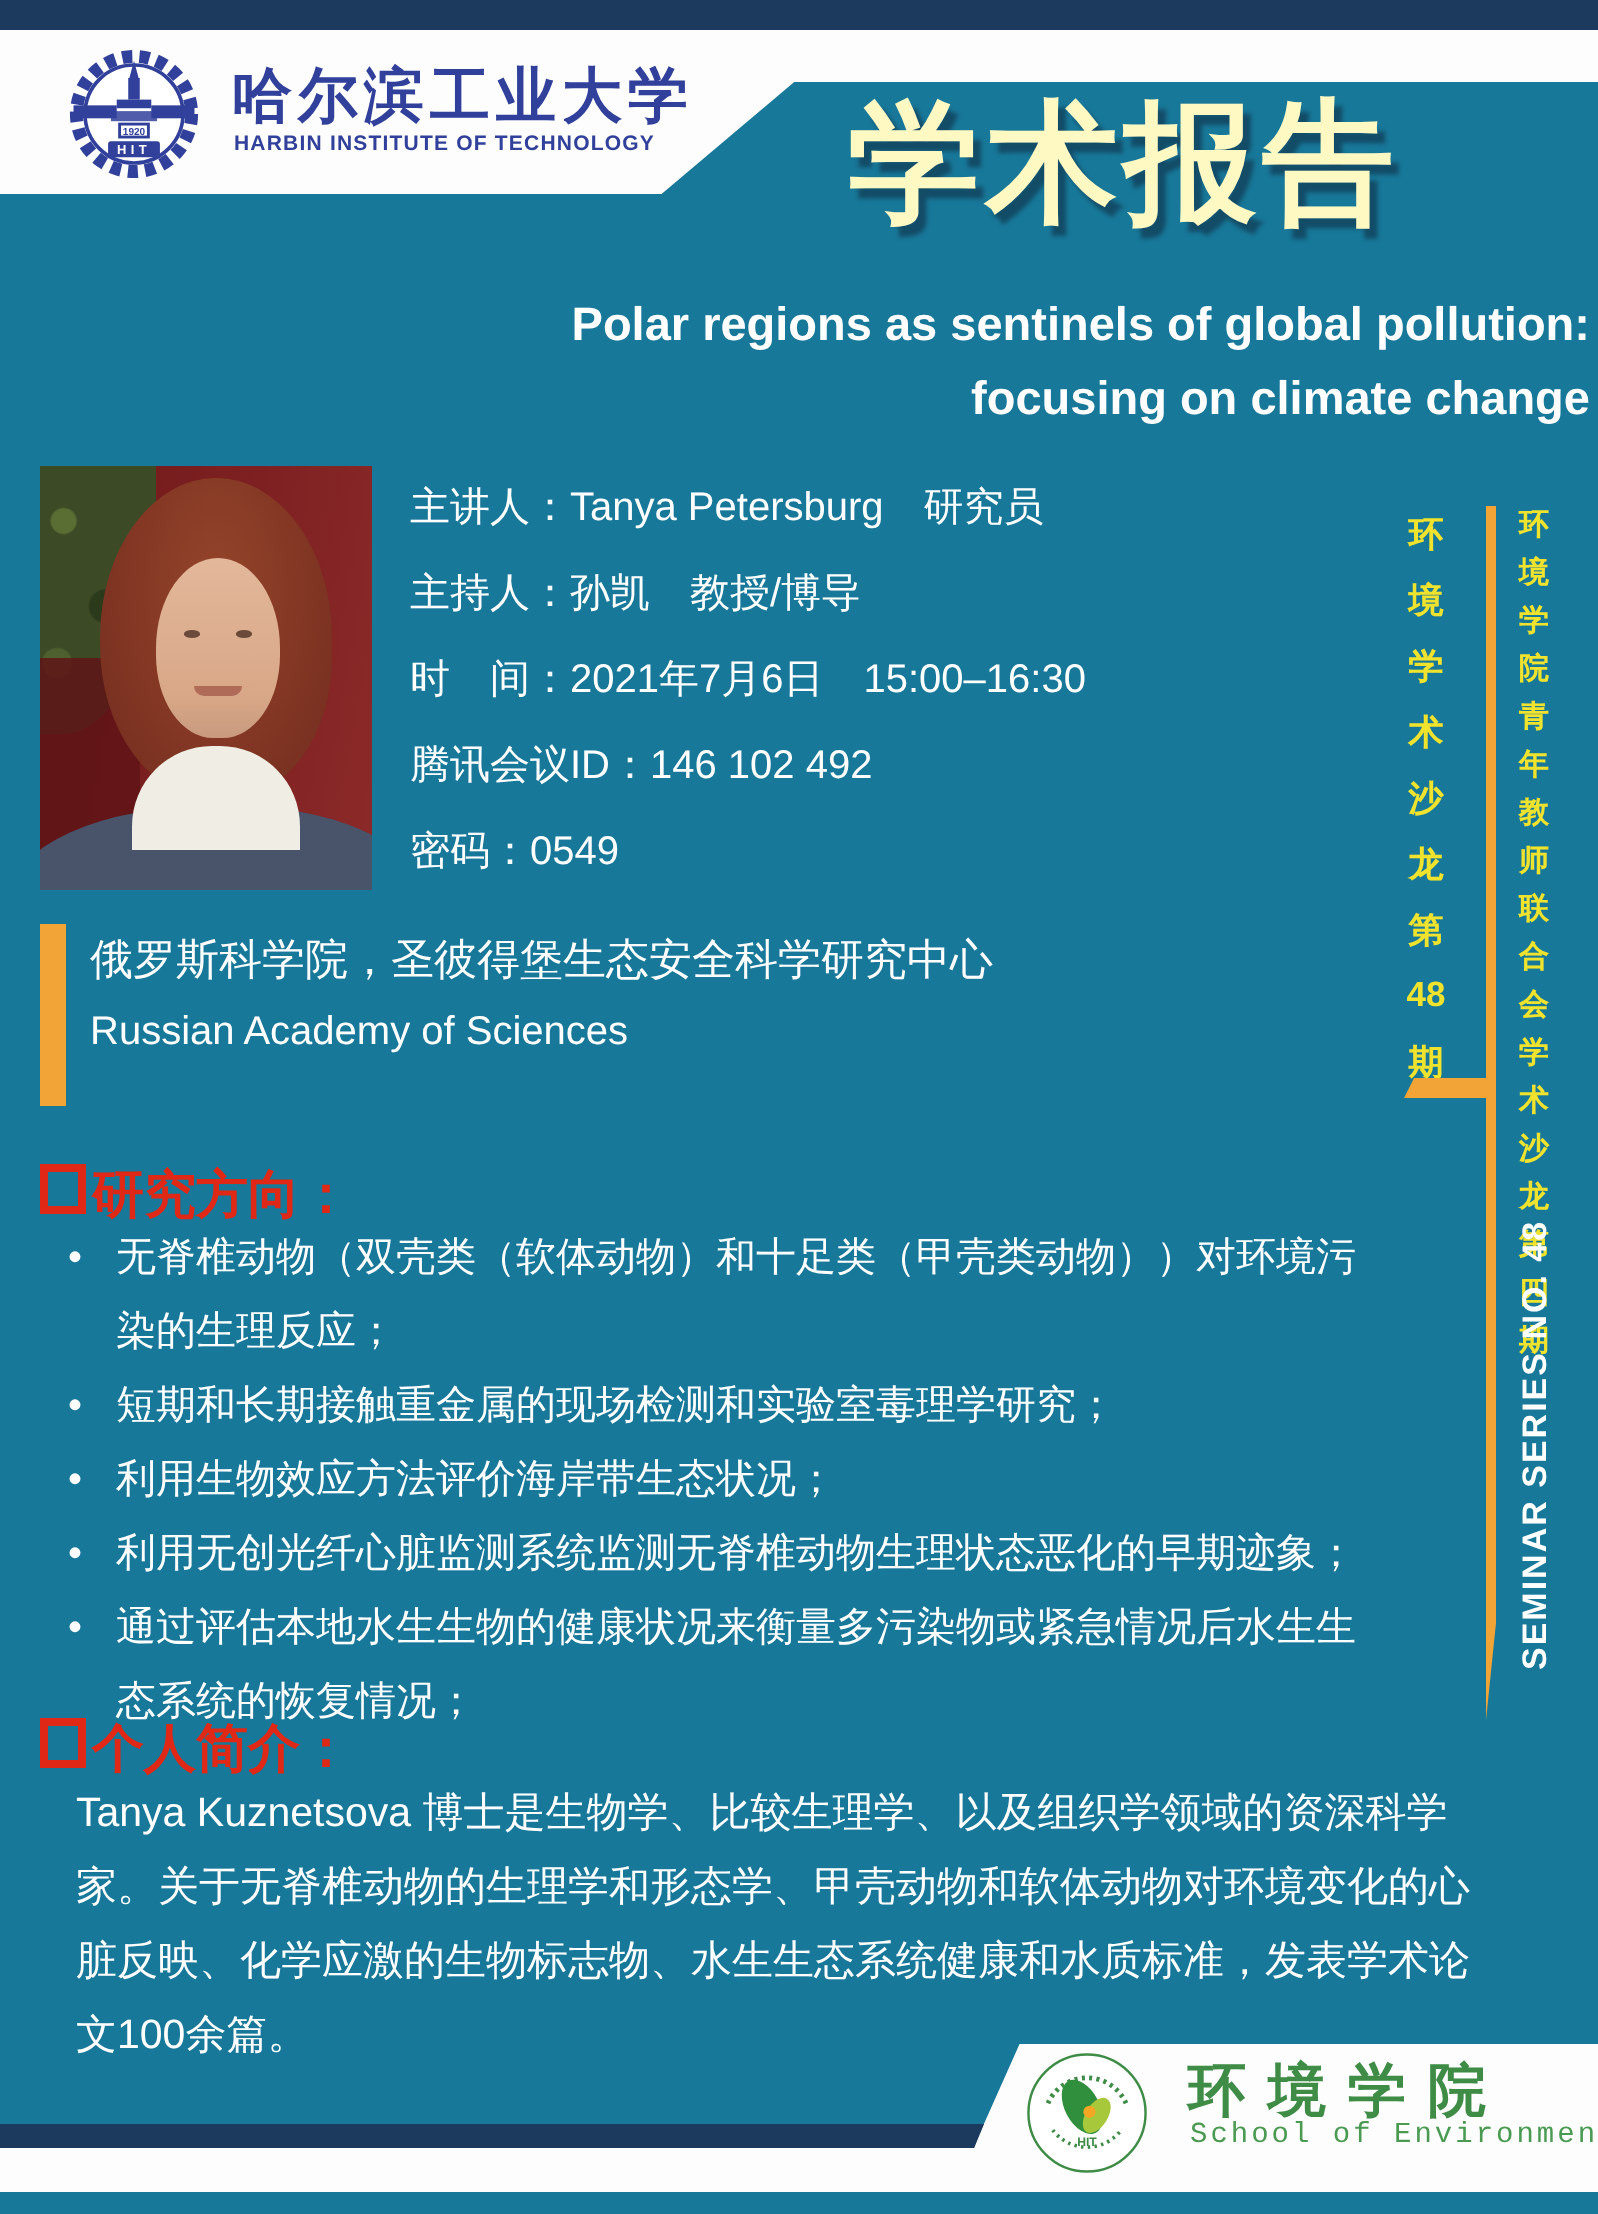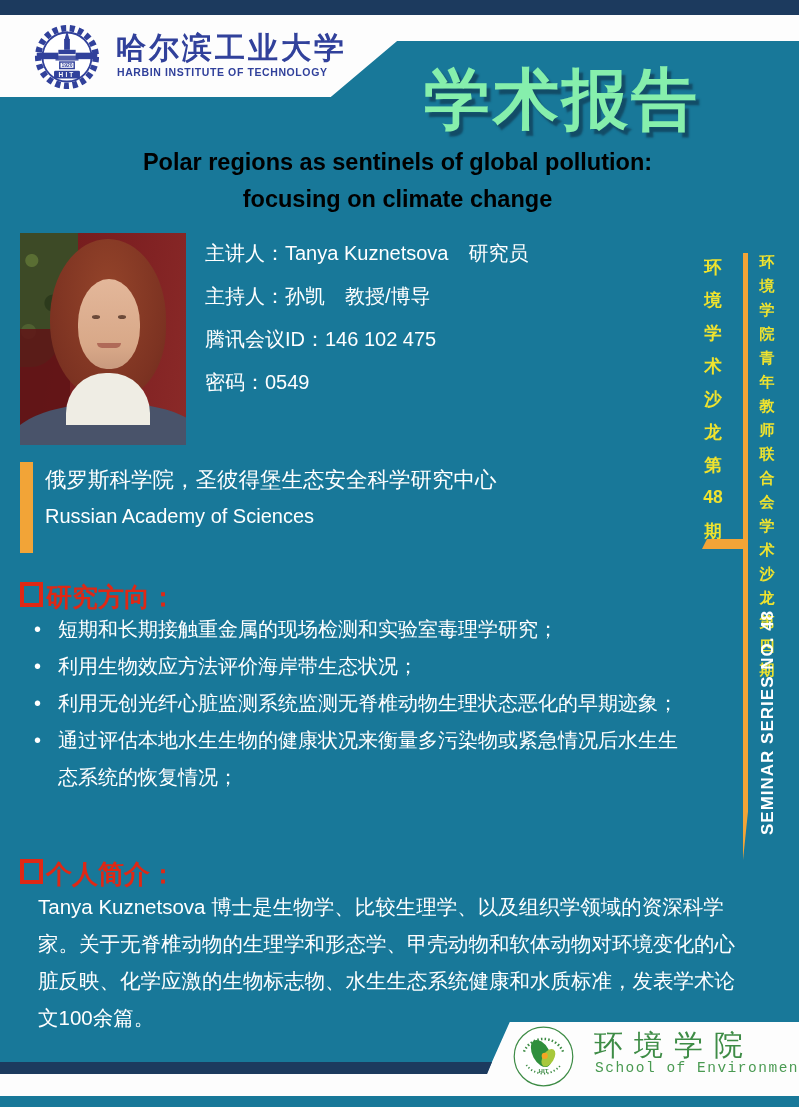--- a/index.html
+++ b/index.html
@@ -19,27 +19,27 @@
   .hit-emblem{position:absolute;left:30px;top:21px;width:74px;height:72px;}
   .univ-zh{
     position:absolute;left:116px;top:28px;font-size:30px;font-weight:bold;
     color:#31419B;letter-spacing:3px;white-space:nowrap;
   }
   .univ-en{
     position:absolute;left:117px;top:66px;font-size:10.5px;font-weight:bold;color:#31419B;
     letter-spacing:.6px;white-space:nowrap;
   }
   .banner-title{
-    position:absolute;left:424px;top:66px;font-size:66px;font-weight:900;color:#86efac;
+    position:absolute;left:424px;top:48px;font-size:66px;font-weight:900;color:#fef9c3;
     letter-spacing:3px;white-space:nowrap;line-height:1;
     text-shadow:4px 5px 2px rgba(14,40,62,.55);
   }
   
   .sem-title{
-    position:absolute;left:0;top:144px;width:795px;text-align:center;color:#000000;
+    position:absolute;left:0;top:144px;width:795px;text-align:right;color:#ffffff;
     font-size:23.5px;font-weight:bold;line-height:37px;
   }
   
   .photo{position:absolute;left:20px;top:233px;width:166px;height:212px;overflow:hidden;
     background:linear-gradient(100deg,#6F1A1A 0%,#7E2022 55%,#8B2A28 100%);}
   .ph-foliage{position:absolute;left:-8px;top:-8px;width:66px;height:142px;border-radius:0 0 70% 0;
     background-color:#3D4A26;
     background-image:radial-gradient(circle at 30% 25%,#5A6E33 0 6px,transparent 7px),
       radial-gradient(circle at 62% 55%,#2C3A1C 0 8px,transparent 9px),
       radial-gradient(circle at 25% 75%,#4F6030 0 7px,transparent 8px);}
@@ -86,21 +86,21 @@
   .orange-tick{position:absolute;left:702px;top:539px;width:42px;height:10px;background:#F2A437;
     clip-path:polygon(12% 0,100% 0,100% 100%,0 100%);}
   .seminar-en{position:absolute;left:664px;top:719px;width:210px;height:22px;text-align:center;
     color:#FFF;font-size:17px;font-weight:bold;letter-spacing:1px;transform:rotate(-90deg);white-space:nowrap;}
   
   .bottom-white{position:absolute;left:0;top:1022px;width:799px;height:74px;background:#FDFDFD;
     clip-path:polygon(63.8% 0,100% 0,100% 100%,0 100%,0 70.3%,60.9% 70.3%);}
   .bottom-navy{position:absolute;left:0;top:1062px;width:492px;height:12px;background:#1C3A5E;
     clip-path:polygon(0 0,100% 0,99% 100%,0 100%);}
   .env-logo{position:absolute;left:513px;top:1026px;width:61px;height:61px;}
-  .school-zh{position:absolute;left:594px;top:1026px;font-size:29px;font-weight:normal;color:#3E8C46;
+  .school-zh{position:absolute;left:594px;top:1026px;font-size:29px;font-weight:bold;color:#3E8C46;
     letter-spacing:11px;white-space:nowrap;}
   .school-en{position:absolute;left:595px;top:1060px;font-size:14.5px;color:#4A9A52;
     font-family:"Liberation Mono","DejaVu Sans Mono",monospace;letter-spacing:1.5px;white-space:nowrap;}
 </style>
 </head>
 <body>
 
 <div id="poster">
 
   <div class="top-navy"></div>
@@ -134,43 +134,47 @@
     <div class="ph-foliage"></div>
     <div class="ph-column"></div>
     <div class="ph-hair"></div>
     <div class="ph-face"></div>
     <div class="ph-sweater"></div>
     <div class="ph-turtleneck"></div>
   </div>
 
   <div class="details">
     <div class="detail-row">
-      <span>主讲人：</span><span>Tanya Kuznetsova　研究员</span>
+      <span>主讲人：</span><span>Tanya Petersburg　研究员</span>
     </div>
     <div class="detail-row">
       <span>主持人：</span><span>孙凯　教授/博导</span>
     </div>
     <div class="detail-row">
-      <span>腾讯会议ID：</span><span>146 102 475</span>
+      <span>时　间：</span><span>2021年7月6日　15:00–16:30</span>
+    </div>
+    <div class="detail-row">
+      <span>腾讯会议ID：</span><span>146 102 492</span>
     </div>
     <div class="detail-row">
       <span>密码：</span><span>0549</span>
     </div>
   </div>
 
   <div class="affil-bar"></div>
   <div class="affil">
     <div class="zh">俄罗斯科学院，圣彼得堡生态安全科学研究中心</div>
     <div class="en">Russian Academy of Sciences</div>
   </div>
 
   <div class="sec-head" style="top:580px;">
     <span class="sq"></span><span>研究方向：</span>
   </div>
   <ul class="research-list">
+    <li>无脊椎动物（双壳类（软体动物）和十足类（甲壳类动物））对环境污染的生理反应；</li>
     <li>短期和长期接触重金属的现场检测和实验室毒理学研究；</li>
     <li>利用生物效应方法评价海岸带生态状况；</li>
     <li>利用无创光纤心脏监测系统监测无脊椎动物生理状态恶化的早期迹象；</li>
     <li>通过评估本地水生生物的健康状况来衡量多污染物或紧急情况后水生生态系统的恢复情况；</li>
   </ul>
 
   <div class="sec-head" style="top:857px;text-align:center;">
     <span class="sq"></span><span>个人简介：</span>
   </div>
   <div class="bio-text">Tanya Kuznetsova 博士是生物学、比较生理学、以及组织学领域的资深科学家。关于无脊椎动物的生理学和形态学、甲壳动物和软体动物对环境变化的心脏反映、化学应激的生物标志物、水生生态系统健康和水质标准，发表学术论文100余篇。</div>

